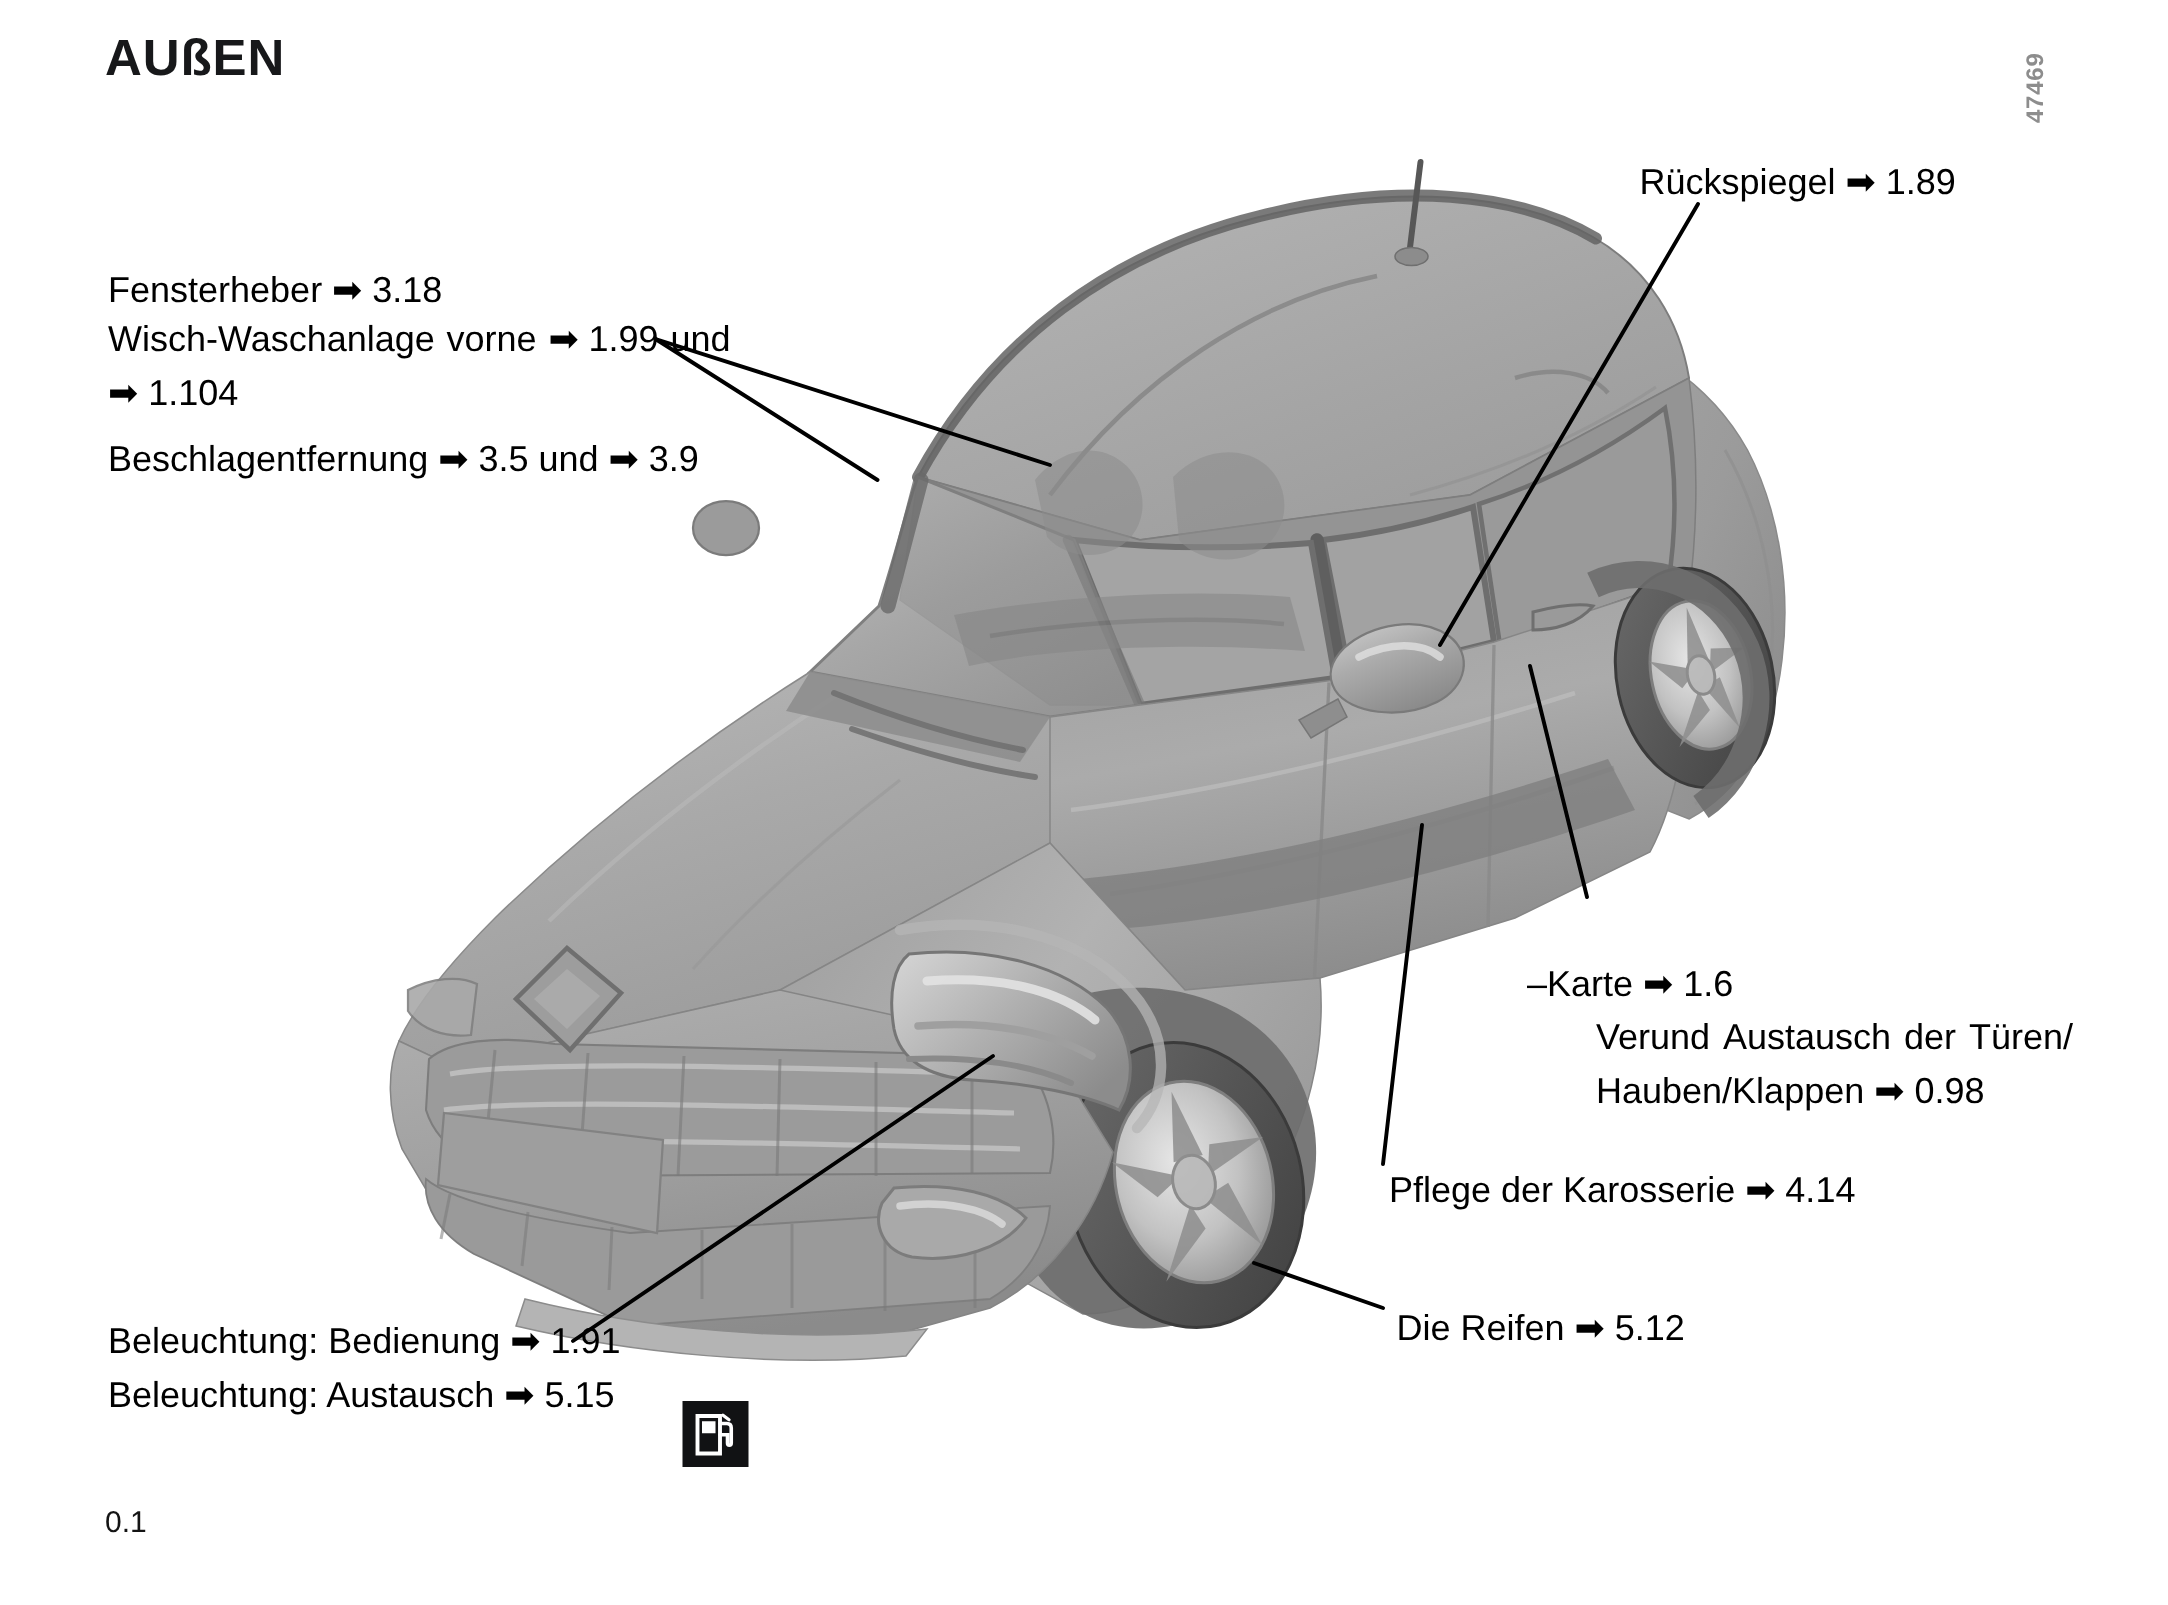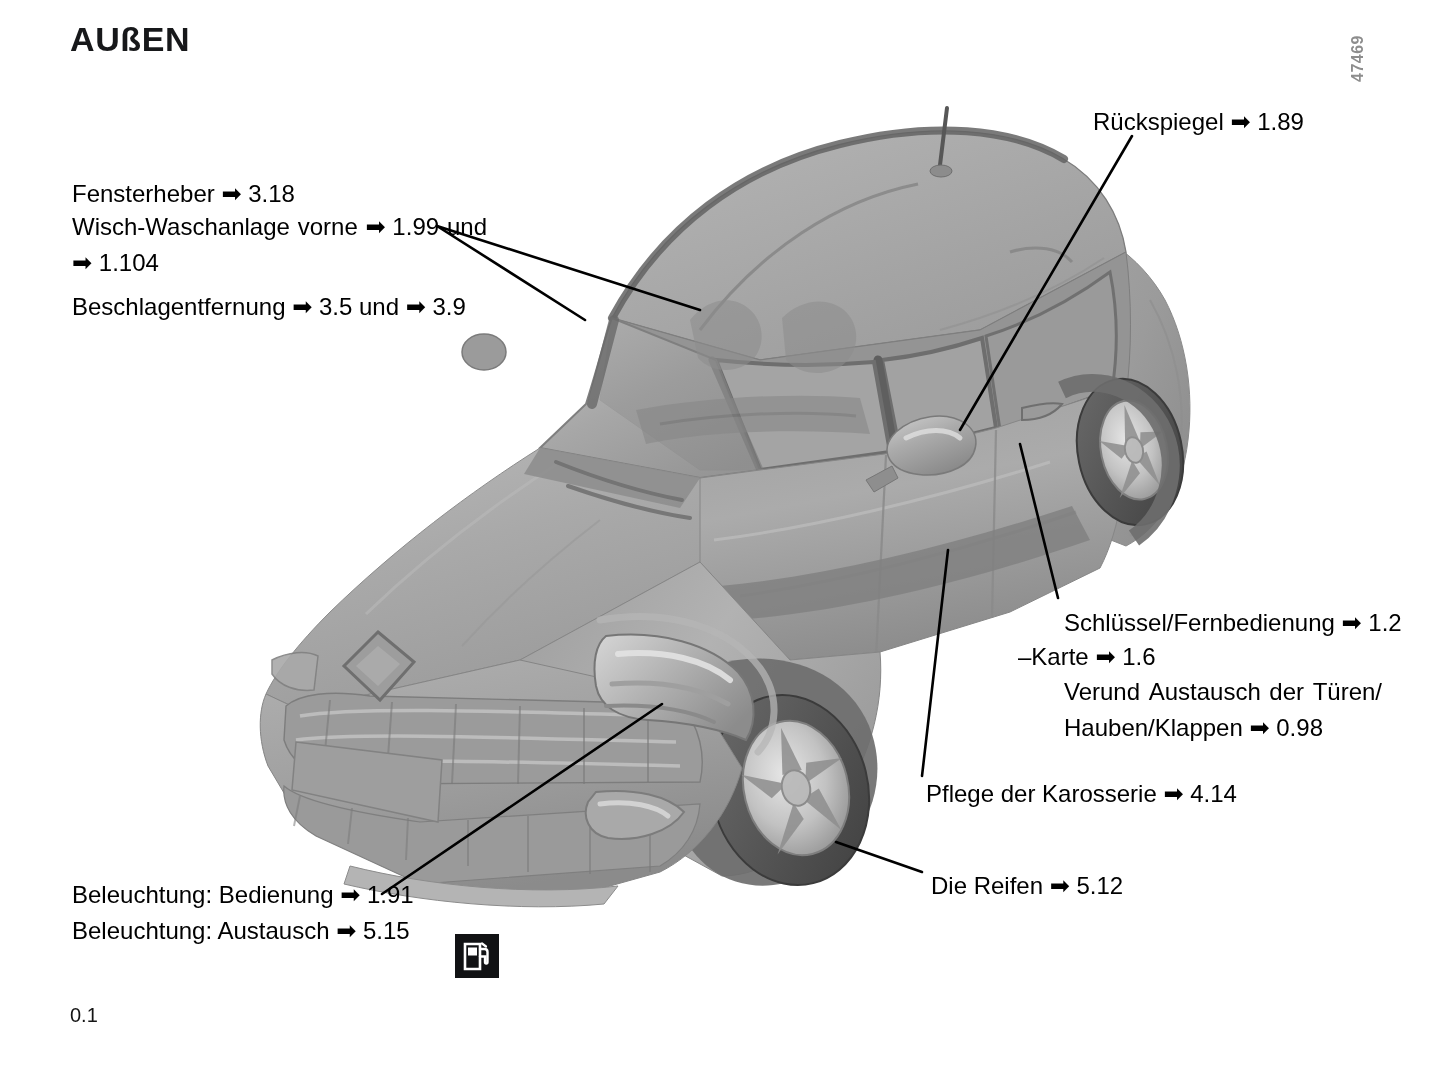--- a/index.html
+++ b/index.html
@@ -325,23 +325,20 @@
   </div>
 
   <div class="callout co-beschlag">
     <div class="ln">Beschlagentfernung ➡ 3.5 und ➡ 3.9</div>
   </div>
 
   <div class="callout co-rueckspiegel">
     <div class="ln">Rückspiegel ➡ 1.89</div>
   </div>
 
-  <div class="callout co-schluessel">
-    <div class="ln">Schlüssel/Fernbedienung ➡ 1.2</div>
-  </div>
 
   <div class="callout co-karte">
     <div class="ln">–Karte ➡ 1.6</div>
   </div>
 
   <div class="callout co-verund">
     <div class="just">
       <span>Verund</span>
       <span>Austausch</span>
       <span>der</span>

